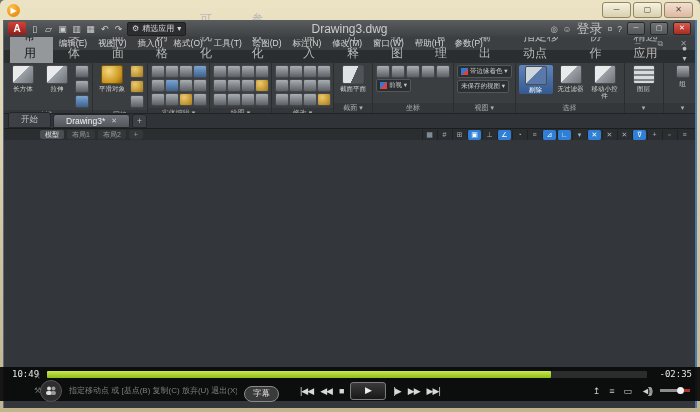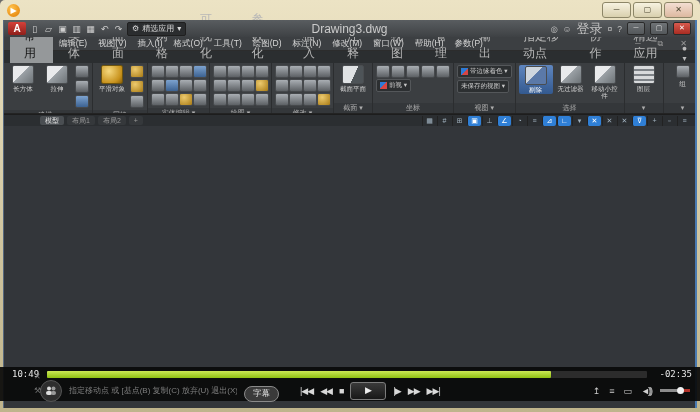--- a/index.html
+++ b/index.html
@@ -340,20 +340,28 @@
             <div class="bigbtn">
               <div class="ic" style="margin-bottom:2px"></div>
               <span>组</span>
             </div>
           </div>
         <div class="plabel">▾</div>
       </div>
 
     </div>
 
+    <div id="ftabs">
+      <span class="ftab">开始</span>
+      <span class="ftab active">
+          <span>Drawing3*</span>
+          <span class="x">✕</span>
+        </span>
+      <span class="ftab" id="fnew">+</span>
+    </div>
 
     <div id="canvas">
 
       <div id="vline"></div>
 
     </div>
 
     <div id="strip">
       <span class="ltab active" style="margin-left:32px">模型</span>
       <span class="ltab">布局1</span>

